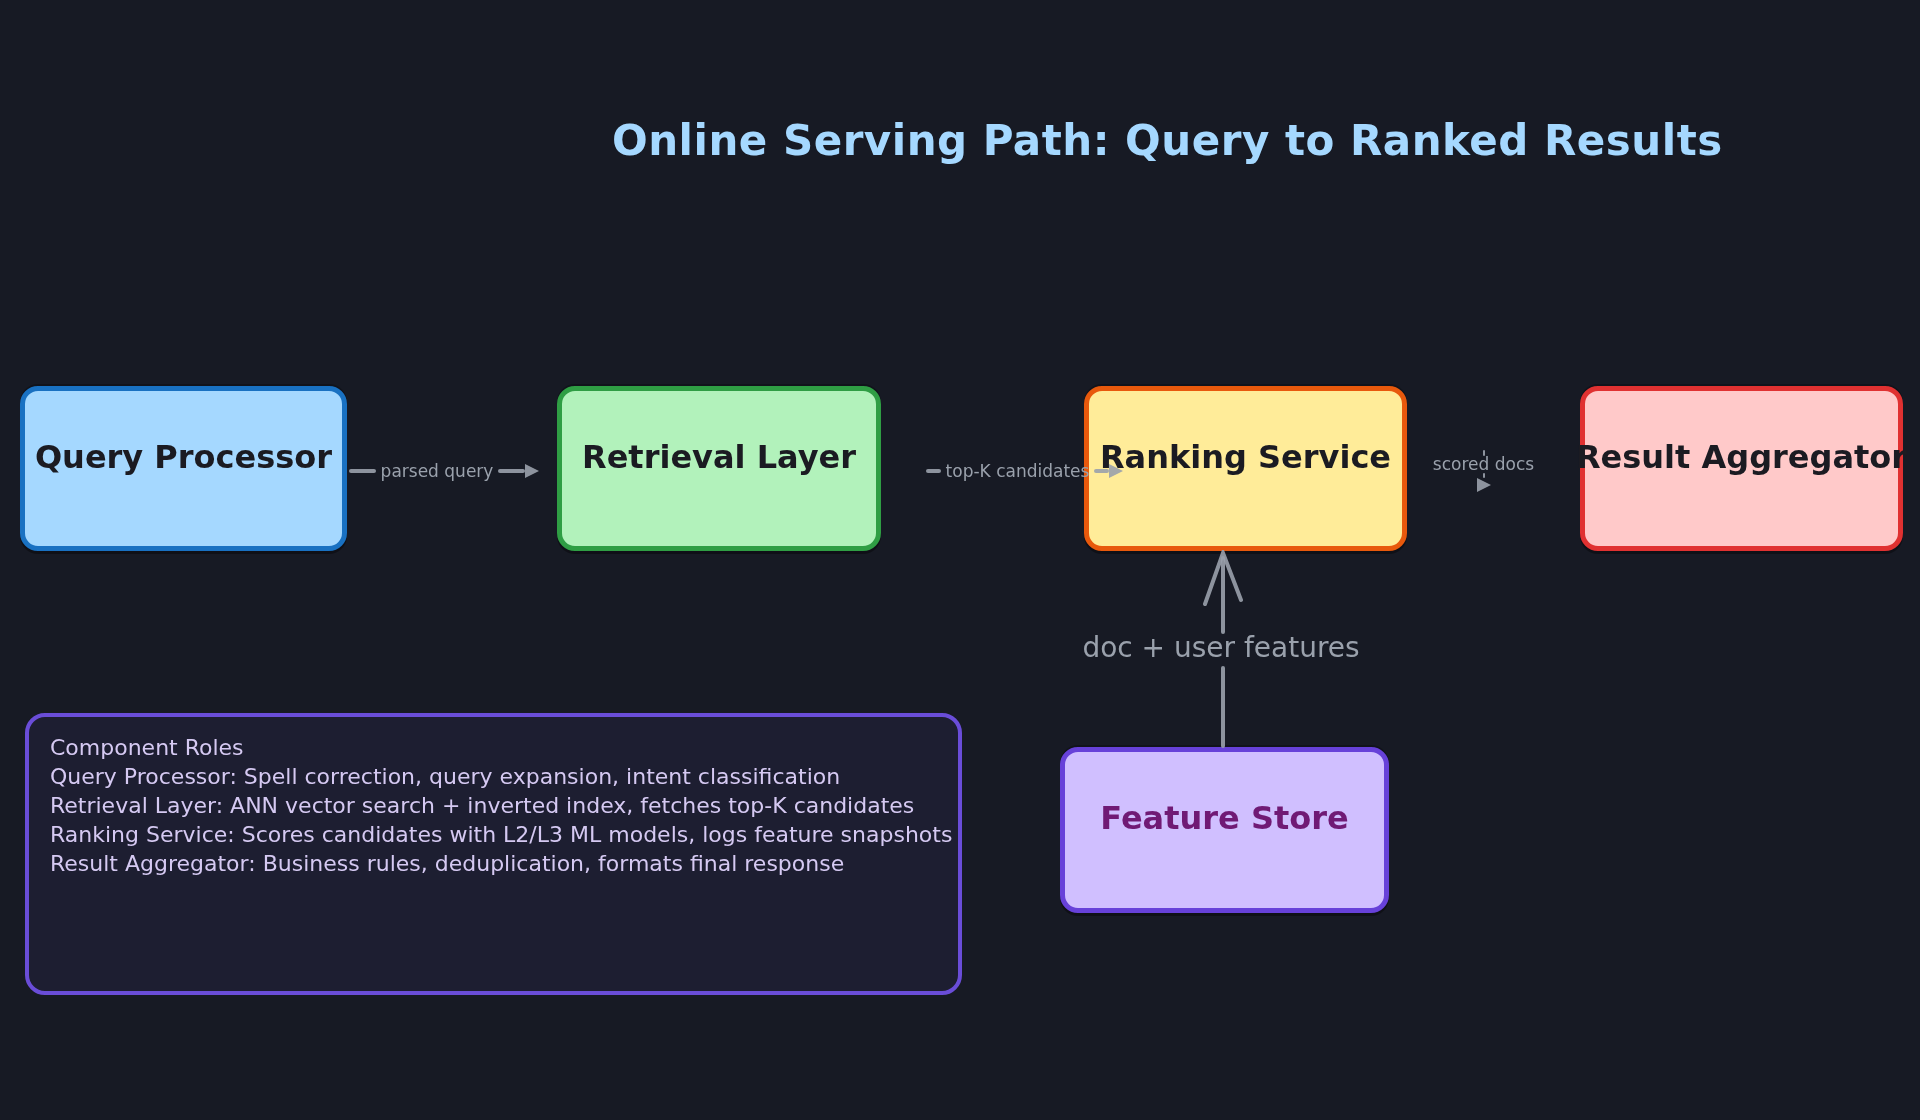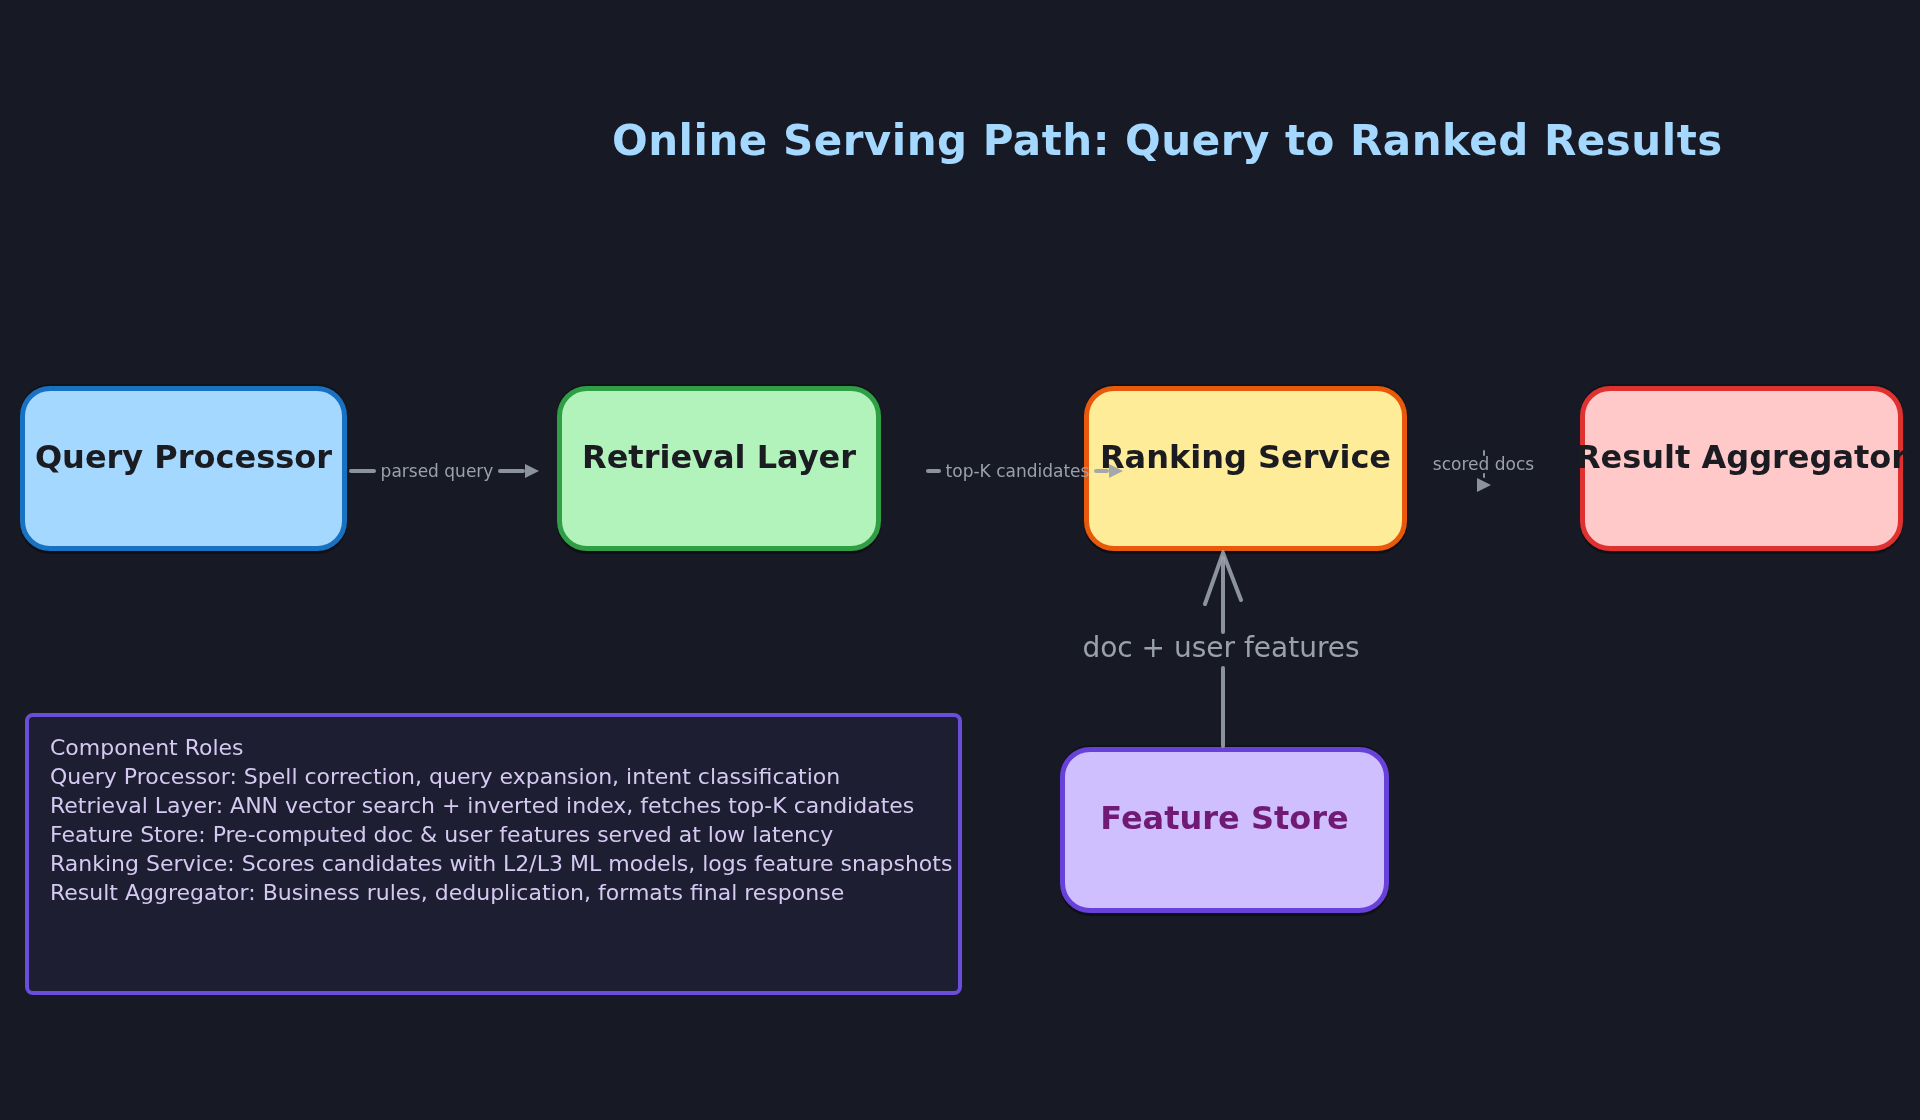--- a/index.html
+++ b/index.html
@@ -8,21 +8,21 @@
     font-family:"DejaVu Sans",sans-serif;
     background:#171a24;
   }
   .canvas{position:absolute;inset:0;}
   .diagram-title{
     position:absolute;left:612px;top:116px;
     font-size:42px;font-weight:bold;letter-spacing:.5px;white-space:nowrap;
   }
   .node{
     position:absolute;top:386px;height:165px;
-    border:5px solid;border-radius:30px;
+    border:5px solid;border-radius:18px;
     display:flex;align-items:center;justify-content:center;
     padding-bottom:24px;box-sizing:border-box;
     box-shadow:0 3px 0 rgba(0,0,0,.35), 0 -2px 0 rgba(0,0,0,.25);
   }
   .node-label{font-size:32px;font-weight:bold;white-space:nowrap;}
   .node-qp{left:20px;width:327px;}
   .node-rl{left:541px;width:324px;}
   .node-rs{left:1084px;width:323px;}
   .node-ra{left:1580px;width:323px;}
   .node-fs{top:747px;left:1060px;width:329px;height:166px;}
@@ -42,21 +42,21 @@
     border-top:7px solid transparent;border-bottom:7px solid transparent;
     border-left:14px solid currentColor;opacity:.9;
   }
   .v-edge{position:absolute;left:1120px;top:548px;width:210px;height:200px;}
   .v-chevron{position:absolute;left:81px;top:2px;}
   .v-seg1{position:absolute;left:101px;top:8px;width:4px;height:78px;background:currentColor;border-radius:2px;opacity:.9;}
   .v-seg2{position:absolute;left:101px;top:118px;width:4px;height:82px;background:currentColor;border-radius:2px;opacity:.9;}
   .v-label{position:absolute;left:101px;top:86px;transform:translateX(-50%);font-size:28px;line-height:1;white-space:nowrap;}
   .legend{
     position:absolute;left:25px;top:713px;width:937px;height:282px;
-    border:4px solid;border-radius:8px;box-sizing:border-box;
+    border:4px solid;border-radius:20px;box-sizing:border-box;
     background:rgba(115,90,225,0.07);
     padding:16px 0 0 21px;
   }
   .legend-line{font-size:22px;line-height:29px;white-space:nowrap;}
 </style>
 </head>
 <body style="background: rgb(23, 26, 36);">
 
 <div class="canvas">
 
@@ -109,18 +109,17 @@
     </svg>
     <span class="v-seg1"></span>
     <span class="edge-label v-label">doc + user features</span>
     <span class="v-seg2"></span>
   </div>
 
   <div class="legend" style="border-color: rgb(106, 77, 216); color: rgb(213, 201, 242);">
     <div class="legend-line">Component Roles</div>
     <div class="legend-line">Query Processor: Spell correction, query expansion, intent classification</div>
     <div class="legend-line">Retrieval Layer: ANN vector search + inverted index, fetches top-K candidates</div>
-    <div class="legend-line">Feature Store: Pre-computed doc &amp; user features served at low latency</div>
     <div class="legend-line">Ranking Service: Scores candidates with L2/L3 ML models, logs feature snapshots</div>
     <div class="legend-line">Result Aggregator: Business rules, deduplication, formats final response</div>
   </div>
 
 </div>
 
 </body></html>

